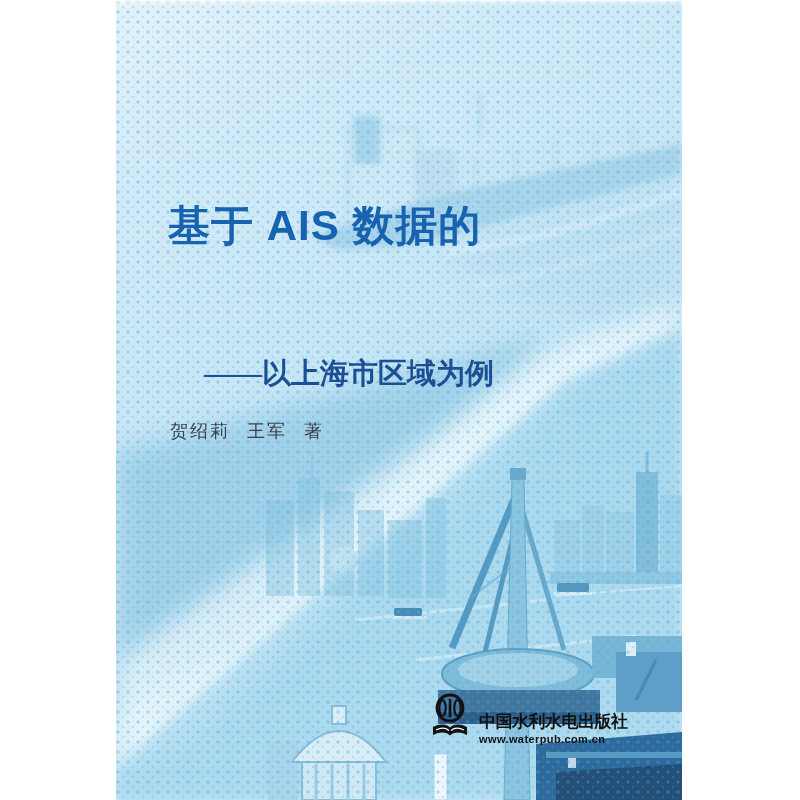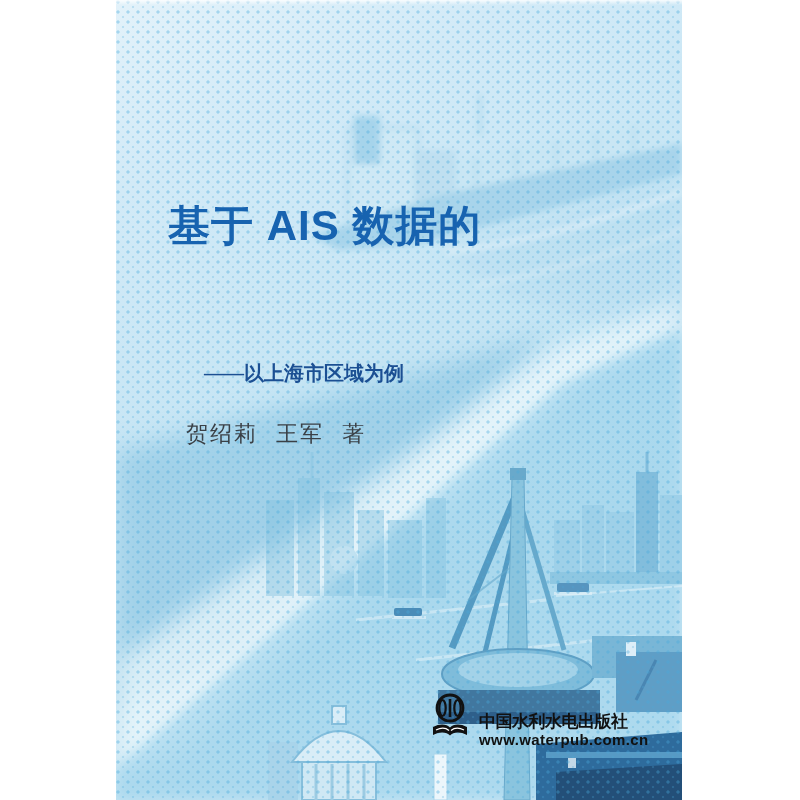--- a/index.html
+++ b/index.html
@@ -10,30 +10,30 @@
   .cover svg.art{position:absolute;left:0;top:0;width:566px;height:800px;display:block;}
   .dots{position:absolute;inset:0;pointer-events:none;
         background-image:
           radial-gradient(circle at 2px 2px, rgba(70,170,220,.38) 1.35px, rgba(70,170,220,0) 1.9px),
           radial-gradient(circle at 2px 2px, rgba(70,170,220,.26) 1.05px, rgba(70,170,220,0) 1.6px);
         background-size:10px 10px,10px 10px;background-position:0 0,5px 5px;}
   .topline{position:absolute;left:0;top:0;width:100%;height:5px;
            background:linear-gradient(180deg,rgba(255,255,255,.85),rgba(255,255,255,0));}
   .title{position:absolute;left:52px;top:201px;color:#1763b0;font-size:42px;line-height:50px;
          font-weight:bold;letter-spacing:1px;white-space:nowrap;}
-  .subtitle{position:absolute;left:88px;top:356px;color:#1b4f93;font-size:20px;line-height:34px;
+  .subtitle{position:absolute;left:88px;top:356px;color:#1b4f93;font-size:29px;line-height:34px;
             font-weight:bold;font-family:"Liberation Serif","DejaVu Serif",serif;white-space:nowrap;text-align:right;}
-  .author{position:absolute;left:70px;top:419px;color:#3a4046;font-size:22px;letter-spacing:2px;
+  .author{position:absolute;left:54px;top:419px;color:#3a4046;font-size:18px;letter-spacing:2px;
           word-spacing:10px;white-space:nowrap;}
   .pub{position:absolute;left:314px;top:691px;display:flex;align-items:center;}
   .pub .logo{flex:0 0 auto;}
   .pub .ptxt{margin-left:9px;color:#111111;}
   .pub .pname{font-size:17px;font-weight:bold;letter-spacing:-0.5px;line-height:20px;
               font-family:"Liberation Serif","DejaVu Serif",serif;white-space:nowrap;margin-top:21px;}
-  .pub .purl{font-size:15px;font-weight:bold;letter-spacing:0.4px;line-height:15px;
+  .pub .purl{font-size:11px;font-weight:bold;letter-spacing:0.4px;line-height:15px;
              font-family:"Liberation Sans","DejaVu Sans",sans-serif;white-space:nowrap;}
 </style>
 </head>
 <body>
 
 <div class="stage">
   <div class="cover">
 
     <svg class="art" viewBox="0 0 566 800" xmlns="http://www.w3.org/2000/svg">
       <defs>

